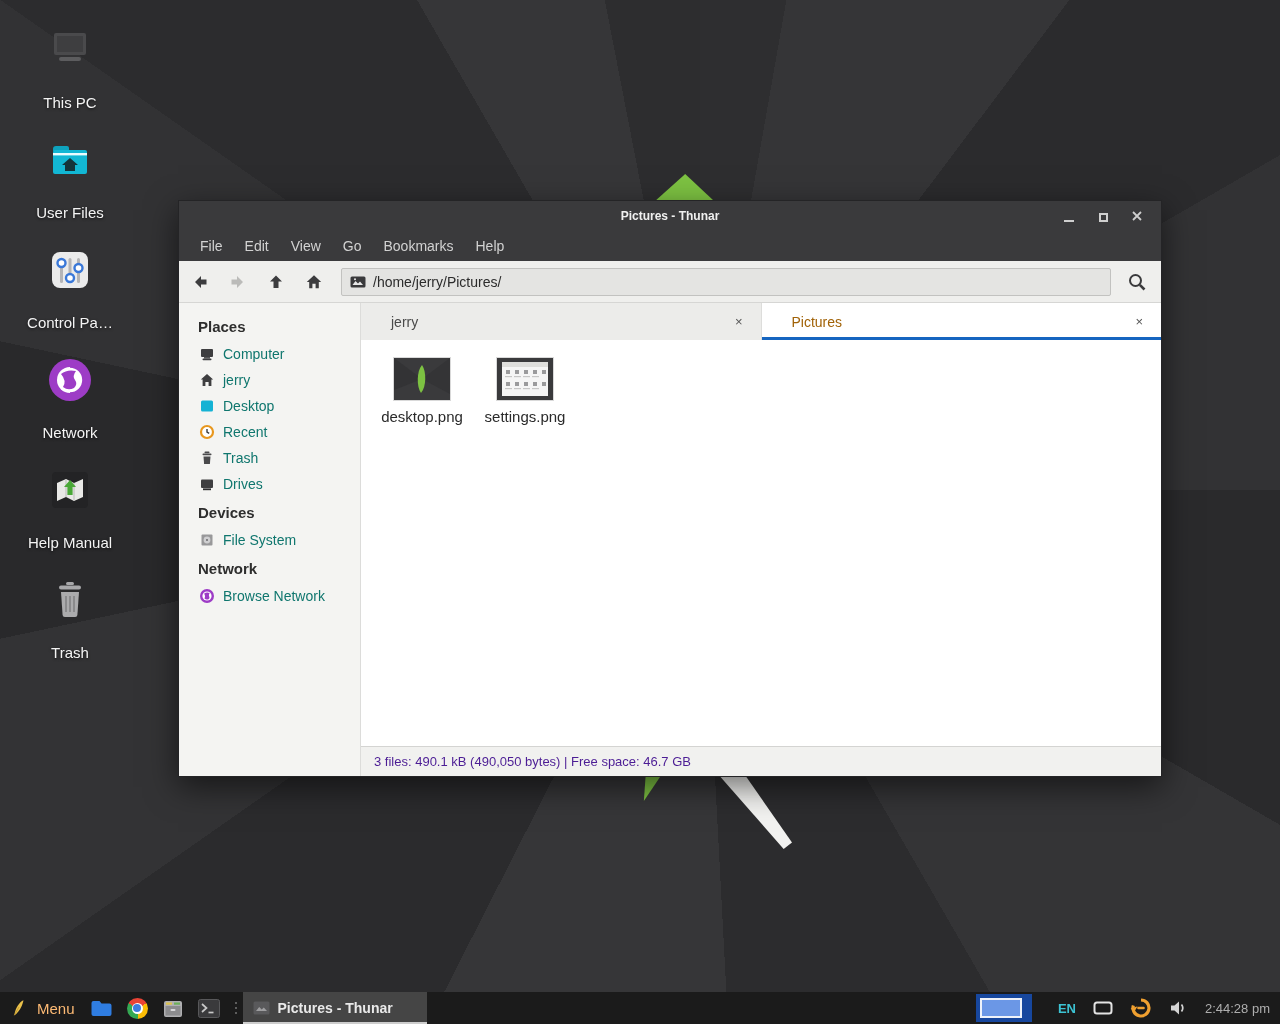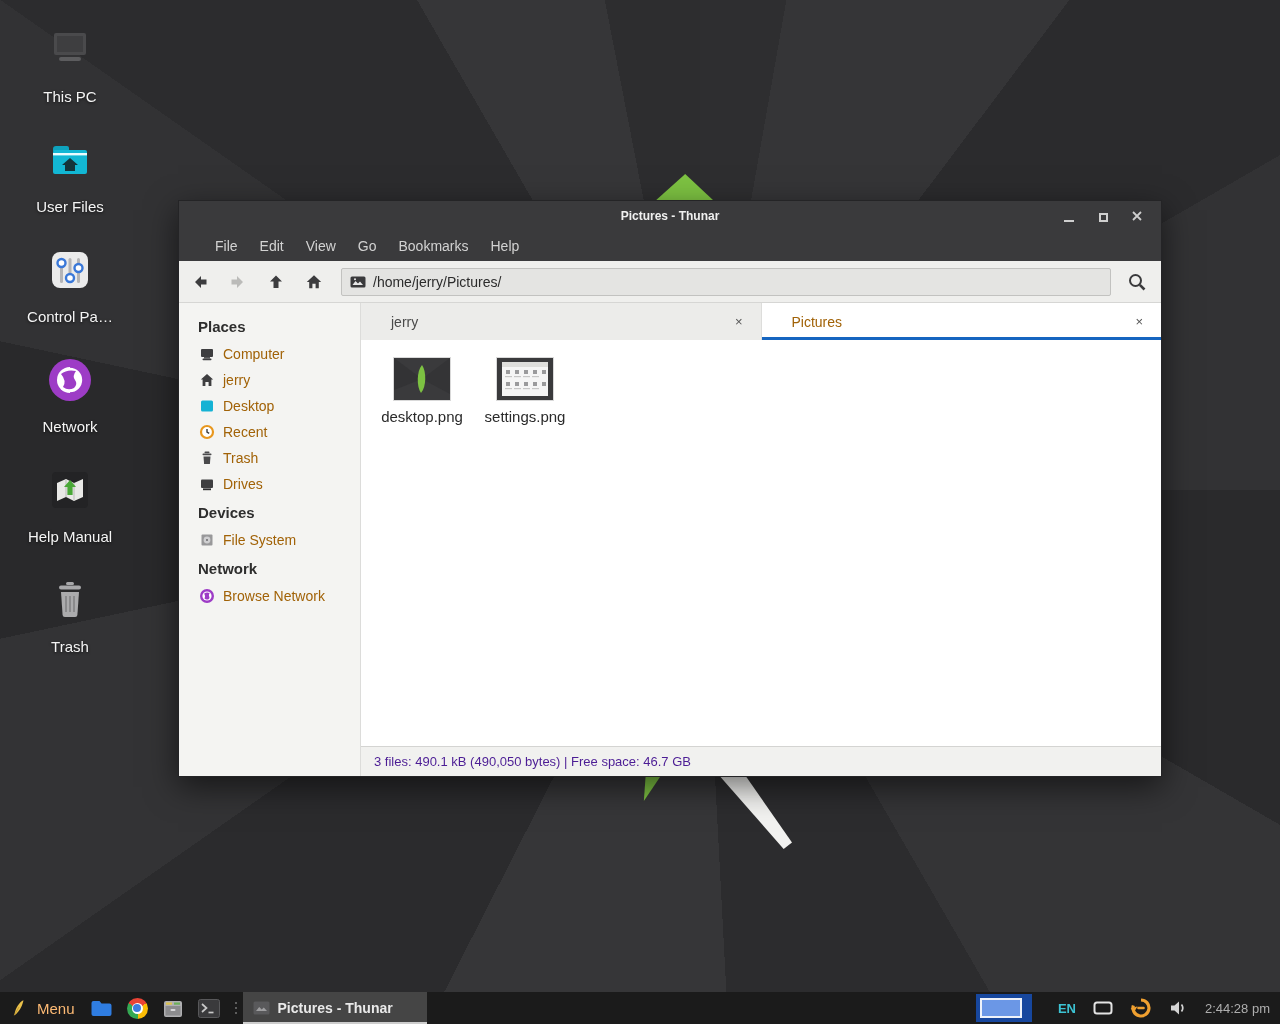--- a/index.html
+++ b/index.html
@@ -18,48 +18,48 @@
   .feather-tip-top { position:absolute; left:650px; top:174px; width:64px; height:27px;
     background:#7dc242; clip-path: polygon(8% 100%, 55% 0, 100% 100%); }
   .feather-sliver-green { position:absolute; left:643px; top:777px; width:17px; height:24px;
     background:#7dc242; clip-path: polygon(15% 0, 100% 0, 5% 100%); }
   .feather-quill-white { position:absolute; left:716px; top:777px; width:76px; height:72px;
     background:#f2f2f0; clip-path: polygon(6% 0%, 40% 0%, 100% 91%, 89% 100%); }
 
   
   .desk-icon { position:absolute; left:0; width:140px; display:flex; flex-direction:column; align-items:center; cursor:default; }
   .desk-icon .glyph { width:48px; height:48px; display:flex; align-items:center; justify-content:center; }
-  .desk-icon .lbl { margin-top:14px; font-size:15px; color:#f4f4f4; text-shadow:0 1px 3px rgba(0,0,0,.65); }
+  .desk-icon .lbl { margin-top:20px; font-size:15px; color:#f4f4f4; text-shadow:0 1px 3px rgba(0,0,0,.65); }
 
   
   .window { position:absolute; left:178px; top:200px; width:984px; height:577px;
     display:flex; flex-direction:column; box-shadow:0 10px 30px rgba(0,0,0,.55); border:1px solid #242426; }
   .titlebar { height:30px; background:#3a3a3c; display:flex; align-items:center; position:relative; flex:0 0 auto; }
   .titlebar .title { position:absolute; left:0; right:0; text-align:center; font-size:12px; font-weight:bold; color:#f0f0f0; }
   .win-controls { margin-left:auto; display:flex; align-items:center; gap:22px; padding-right:18px; z-index:2; }
   .wc { width:12px; height:12px; display:flex; align-items:flex-end; justify-content:center; cursor:pointer; }
   .wc-min i { display:block; width:10px; height:2px; background:#cfcfcf; }
   .wc-max i { display:block; width:9px; height:9px; border:2px solid #cfcfcf; }
   .wc-close { align-items:center; }
 
-  .menubar { height:30px; background:#3a3a3c; display:flex; align-items:center; padding-left:25px; flex:0 0 auto; }
+  .menubar { height:30px; background:#3a3a3c; display:flex; align-items:center; padding-left:10px; flex:0 0 auto; }
   .menubar .mi { padding:0 11px; font-size:14px; color:#d2d2d2; line-height:30px; cursor:pointer; }
 
   .toolbar { height:42px; background:#efefed; border-bottom:1px solid #d6d6d4; display:flex; align-items:center; padding:0 6px 0 2px; flex:0 0 auto; }
   .navbtn { width:38px; height:34px; display:flex; align-items:center; justify-content:center; border-radius:3px; cursor:pointer; }
   .pathbar { flex:1; height:28px; margin:0 8px 0 8px; background:#e4e4e2; border:1px solid #c2c2c0; border-radius:2px;
     display:flex; align-items:center; padding:0 8px; gap:7px; cursor:text; }
   .pathbar .ptext { font-size:14px; color:#2b2b2b; }
   .searchbtn { width:36px; height:34px; display:flex; align-items:center; justify-content:center; cursor:pointer; }
 
   .mainarea { flex:1; display:flex; min-height:0; }
   .sidebar { width:182px; background:#f4f4f2; border-right:1px solid #dcdcda; padding-top:8px; overflow:hidden; flex:0 0 auto; }
   .side-header { font-size:15px; font-weight:bold; color:#2e2e2e; padding:7px 0 6px 19px; }
   .side-item { height:26px; display:flex; align-items:center; gap:8px; padding-left:20px; cursor:pointer; }
-  .side-item .slbl { font-size:14px; color:#a16207; }
+  .side-item .slbl { font-size:14px; color:#0f766e; }
 
   .contentpane { flex:1; display:flex; flex-direction:column; min-width:0; }
   .tabbar { height:37px; display:flex; flex:0 0 auto; background:#fafafa; }
   .tab { flex:1; display:flex; align-items:center; padding:0 14px 0 30px; cursor:pointer; position:relative; }
   .tab-inactive { background:#ececea; border-right:1px solid #dddddb; }
   .tab-inactive .tlbl { color:#4a4a4a; }
   .tab-active { background:#ffffff; box-shadow: inset 0 -3px 0 #1565c0; }
   .tab-active .tlbl { color:#a16207; }
   .tab .tlbl { font-size:14px; }
   .tab .tclose { margin-left:auto; font-size:13px; color:#555; padding:2px 4px; cursor:pointer; }

